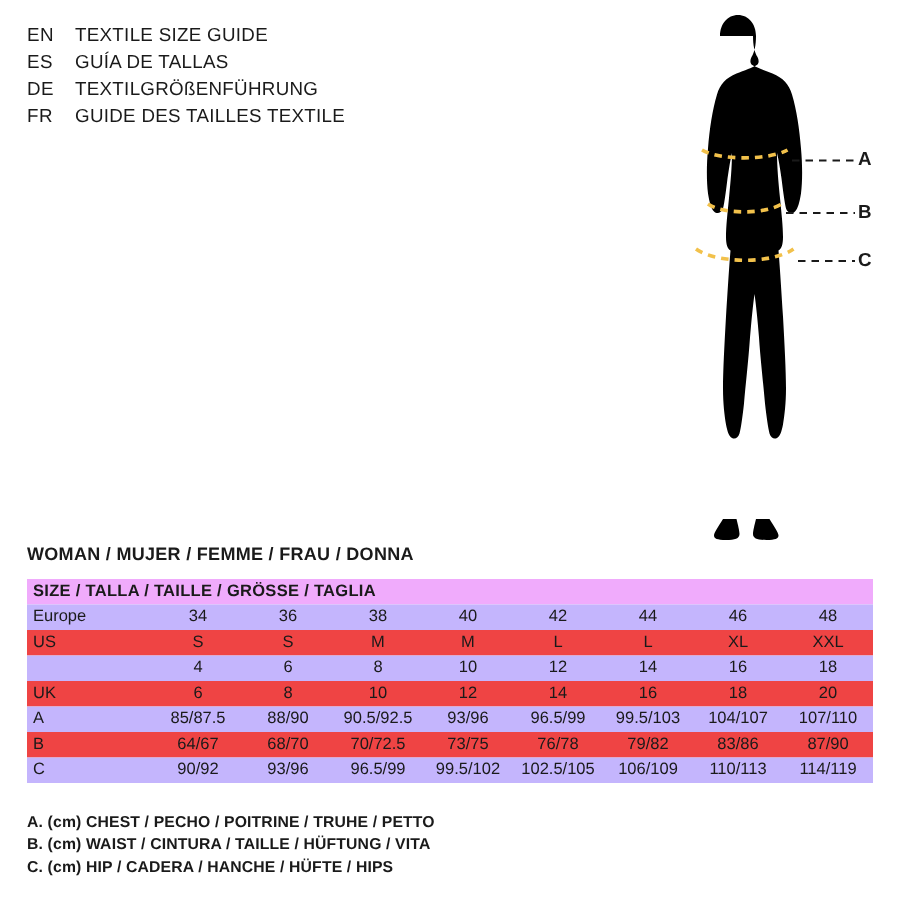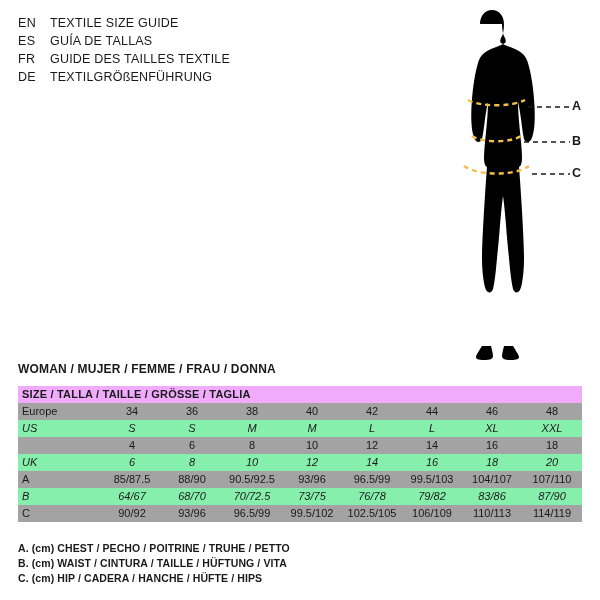--- a/index.html
+++ b/index.html
@@ -94,25 +94,24 @@
   }
   tr.head-row td {
     background: #f0abfc;
     font-weight: bold;
     text-align: left;
     padding-left: 4px;
     font-size: 11px;
     letter-spacing: 0.2px;
   }
   tr.shade td {
-    background: #a3a3a3;
+    background: #c4b5fd;
   }
   tr.plain td {
-    background: #86efac;
-    font-style: italic;
+    background: #ef4444;
   }
 
   
   .notes {
     position: absolute;
     left: 18px;
     top: 541px;
     width: 560px;
   }
   .note {
@@ -131,26 +130,26 @@
   <div class="langs">
     <div class="lang-row">
       <div class="lang-code">EN</div>
       <div class="lang-text">TEXTILE SIZE GUIDE</div>
     </div>
     <div class="lang-row">
       <div class="lang-code">ES</div>
       <div class="lang-text">GUÍA DE TALLAS</div>
     </div>
     <div class="lang-row">
+      <div class="lang-code">DE</div>
+      <div class="lang-text">TEXTILGRÖßENFÜHRUNG</div>
+    </div>
+    <div class="lang-row">
       <div class="lang-code">FR</div>
       <div class="lang-text">GUIDE DES TAILLES TEXTILE</div>
-    </div>
-    <div class="lang-row">
-      <div class="lang-code">DE</div>
-      <div class="lang-text">TEXTILGRÖßENFÜHRUNG</div>
     </div>
   </div>
 
   <div class="figure-wrap">
     <svg width="175" height="360" viewBox="0 0 175 360" xmlns="http://www.w3.org/2000/svg">
       <g>
         <path fill="#000000" d="
           M60,16
           c0,-8 5,-14 12,-14
           c7,0 12,6 12,14

